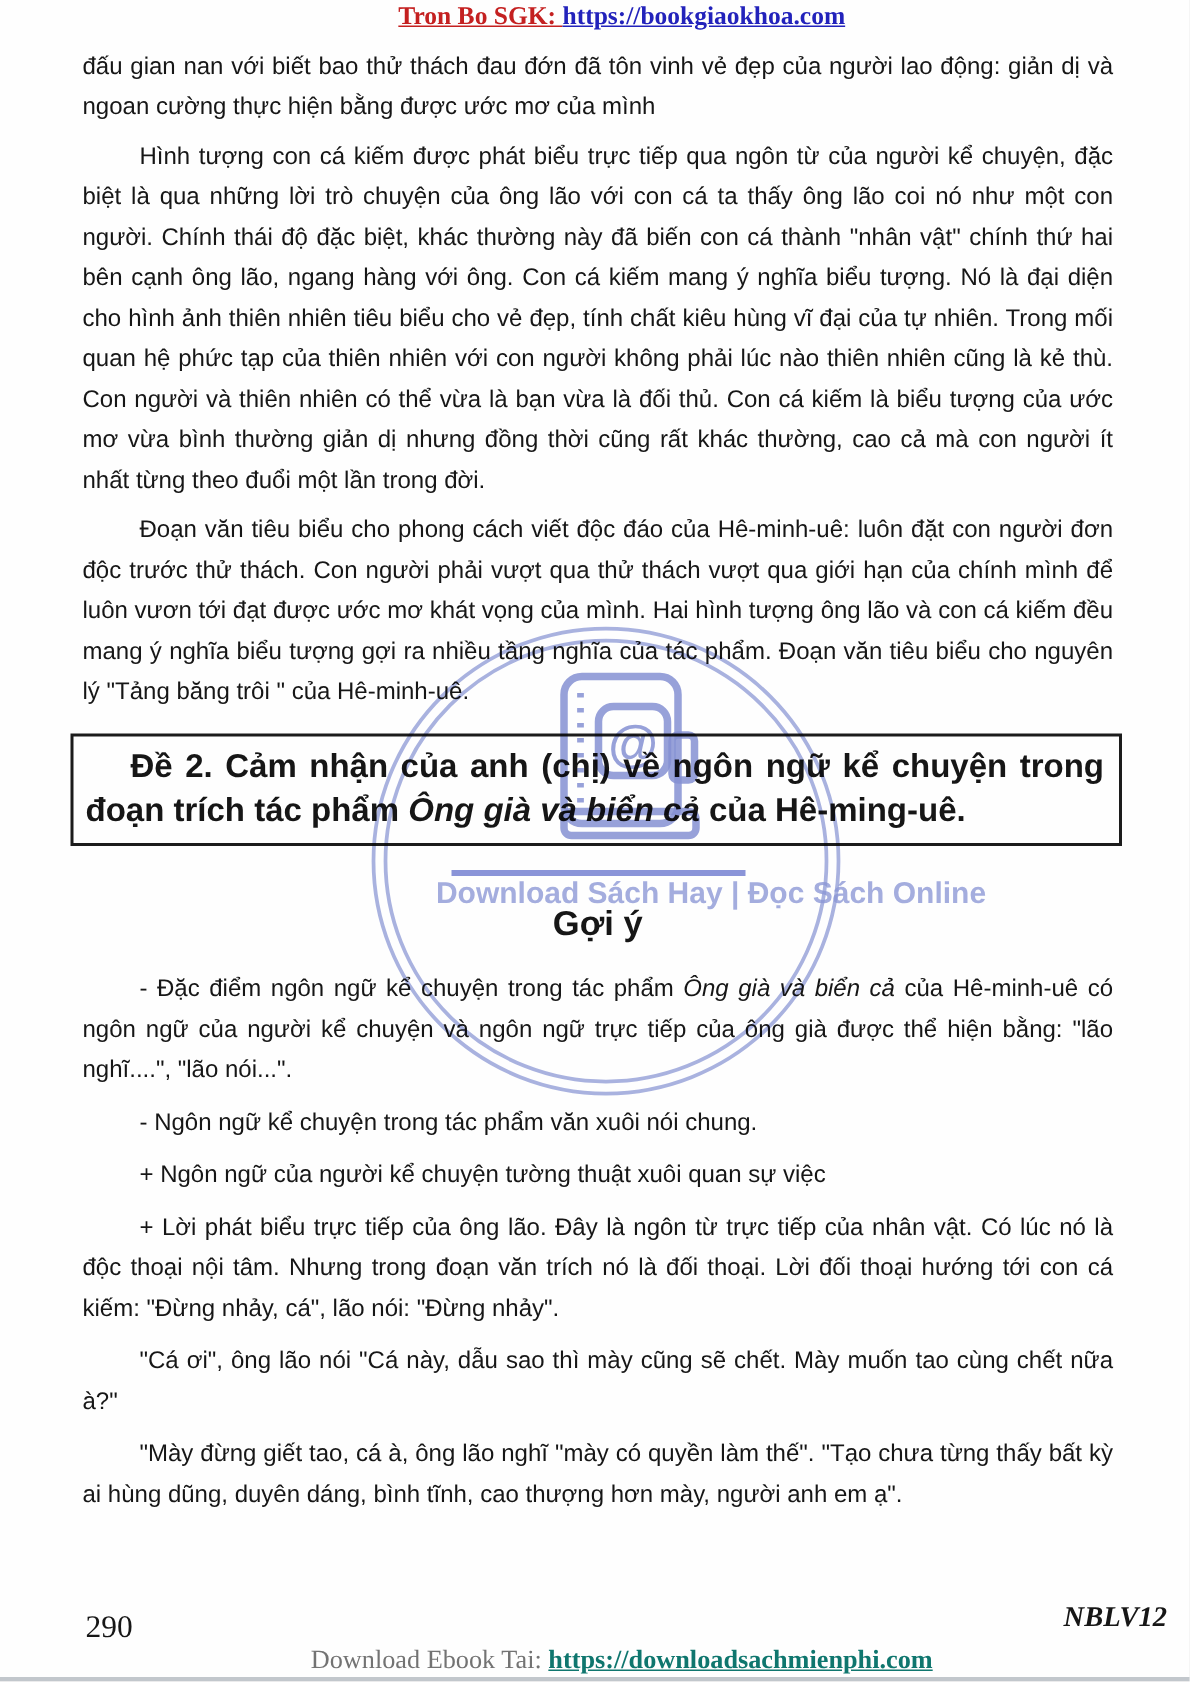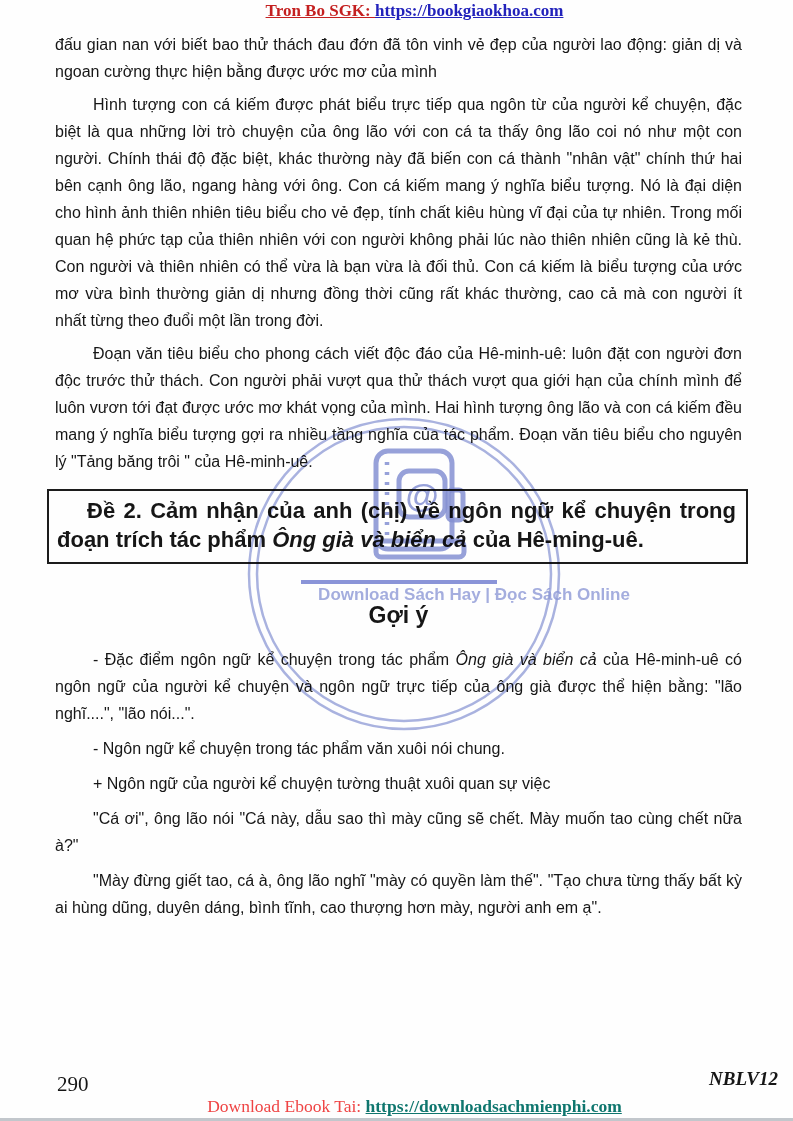--- a/index.html
+++ b/index.html
@@ -47,38 +47,38 @@
   }
   .footer-code{
     position:absolute;right:51px;top:1068px;
     font-family:"Liberation Serif",serif;font-size:19px;
     font-weight:bold;font-style:italic;z-index:2;
   }
   .footer-download{
     position:absolute;left:0;top:1096px;width:100%;text-align:center;
     font-family:"Liberation Serif",serif;font-size:17.5px;z-index:2;
   }
-  .footer-download .dl-prefix{color:#ef4444;text-align:center;}
+  .footer-download .dl-prefix{color:#737373;text-align:center;}
   .footer-download a{color:#0f766e;font-weight:bold;text-decoration:underline;cursor:pointer;}
   .scan-edge{position:absolute;left:0;bottom:0;width:100%;height:3px;background:#c2c7cc;z-index:3;}
   
   .watermark{position:absolute;left:0;top:0;width:793px;height:1121px;
     pointer-events:none;z-index:4;mix-blend-mode:multiply;}
   .wm-circle{position:absolute;left:239px;top:409px;}
   .wm-icon{position:absolute;left:368px;top:446px;}
   .wm-text1{
     position:absolute;left:0;top:537px;width:100%;text-align:center;
     padding-left:100px;box-sizing:border-box;
     font-size:31px;font-weight:bold;letter-spacing:1px;
     color:rgba(147,157,216,0.62);
   }
   .wm-text2{
     position:absolute;left:0;top:585px;width:100%;text-align:center;
     padding-left:155px;box-sizing:border-box;
-    font-size:17px;font-weight:bold;
+    font-size:20px;font-weight:bold;
     color:rgba(140,151,214,0.78);
   }
 </style>
 </head>
 <body>
 
 <div class="page">
 
   <div class="header-note">
     <span class="red">Tron Bo SGK: </span><a href="#">https://bookgiaokhoa.com</a>
@@ -94,20 +94,21 @@
     </div>
 
     <div class="guide-heading-wrap">
       <div class="heading-rule"></div>
       <h2 class="guide-title">Gợi ý</h2>
     </div>
 
     <p class="body-p guide-p"><span>- Đặc điểm ngôn ngữ kể chuyện trong tác phẩm </span><i>Ông già và biển cả</i><span> của Hê-minh-uê có ngôn ngữ của người kể chuyện và ngôn ngữ trực tiếp của ông già được thể hiện bằng: "lão nghĩ....", "lão nói...".</span></p>
     <p class="body-p guide-p">- Ngôn ngữ kể chuyện trong tác phẩm văn xuôi nói chung.</p>
     <p class="body-p guide-p">+ Ngôn ngữ của người kể chuyện tường thuật xuôi quan sự việc</p>
+    <p class="body-p guide-p">+ Lời phát biểu trực tiếp của ông lão. Đây là ngôn từ trực tiếp của nhân vật. Có lúc nó là độc thoại nội tâm. Nhưng trong đoạn văn trích nó là đối thoại. Lời đối thoại hướng tới con cá kiếm: "Đừng nhảy, cá", lão nói: "Đừng nhảy".</p>
     <p class="body-p guide-p">"Cá ơi", ông lão nói "Cá này, dẫu sao thì mày cũng sẽ chết. Mày muốn tao cùng chết nữa à?"</p>
     <p class="body-p guide-p">"Mày đừng giết tao, cá à,  ông lão nghĩ "mày có quyền làm thế". "Tạo chưa từng thấy bất kỳ ai hùng dũng, duyên dáng, bình tĩnh, cao thượng hơn mày, người anh em ạ".</p>
   </div>
 
   <div class="watermark">
     <svg class="wm-circle" width="330" height="330" viewBox="0 0 330 330">
       <circle cx="165" cy="165" r="155" fill="none" stroke="rgba(142,153,214,0.75)" stroke-width="2.5"></circle>
       <circle cx="165" cy="165" r="147" fill="none" stroke="rgba(142,153,214,0.75)" stroke-width="2.5"></circle>
     </svg>
     <svg class="wm-icon" width="112" height="122" viewBox="0 0 112 122">

